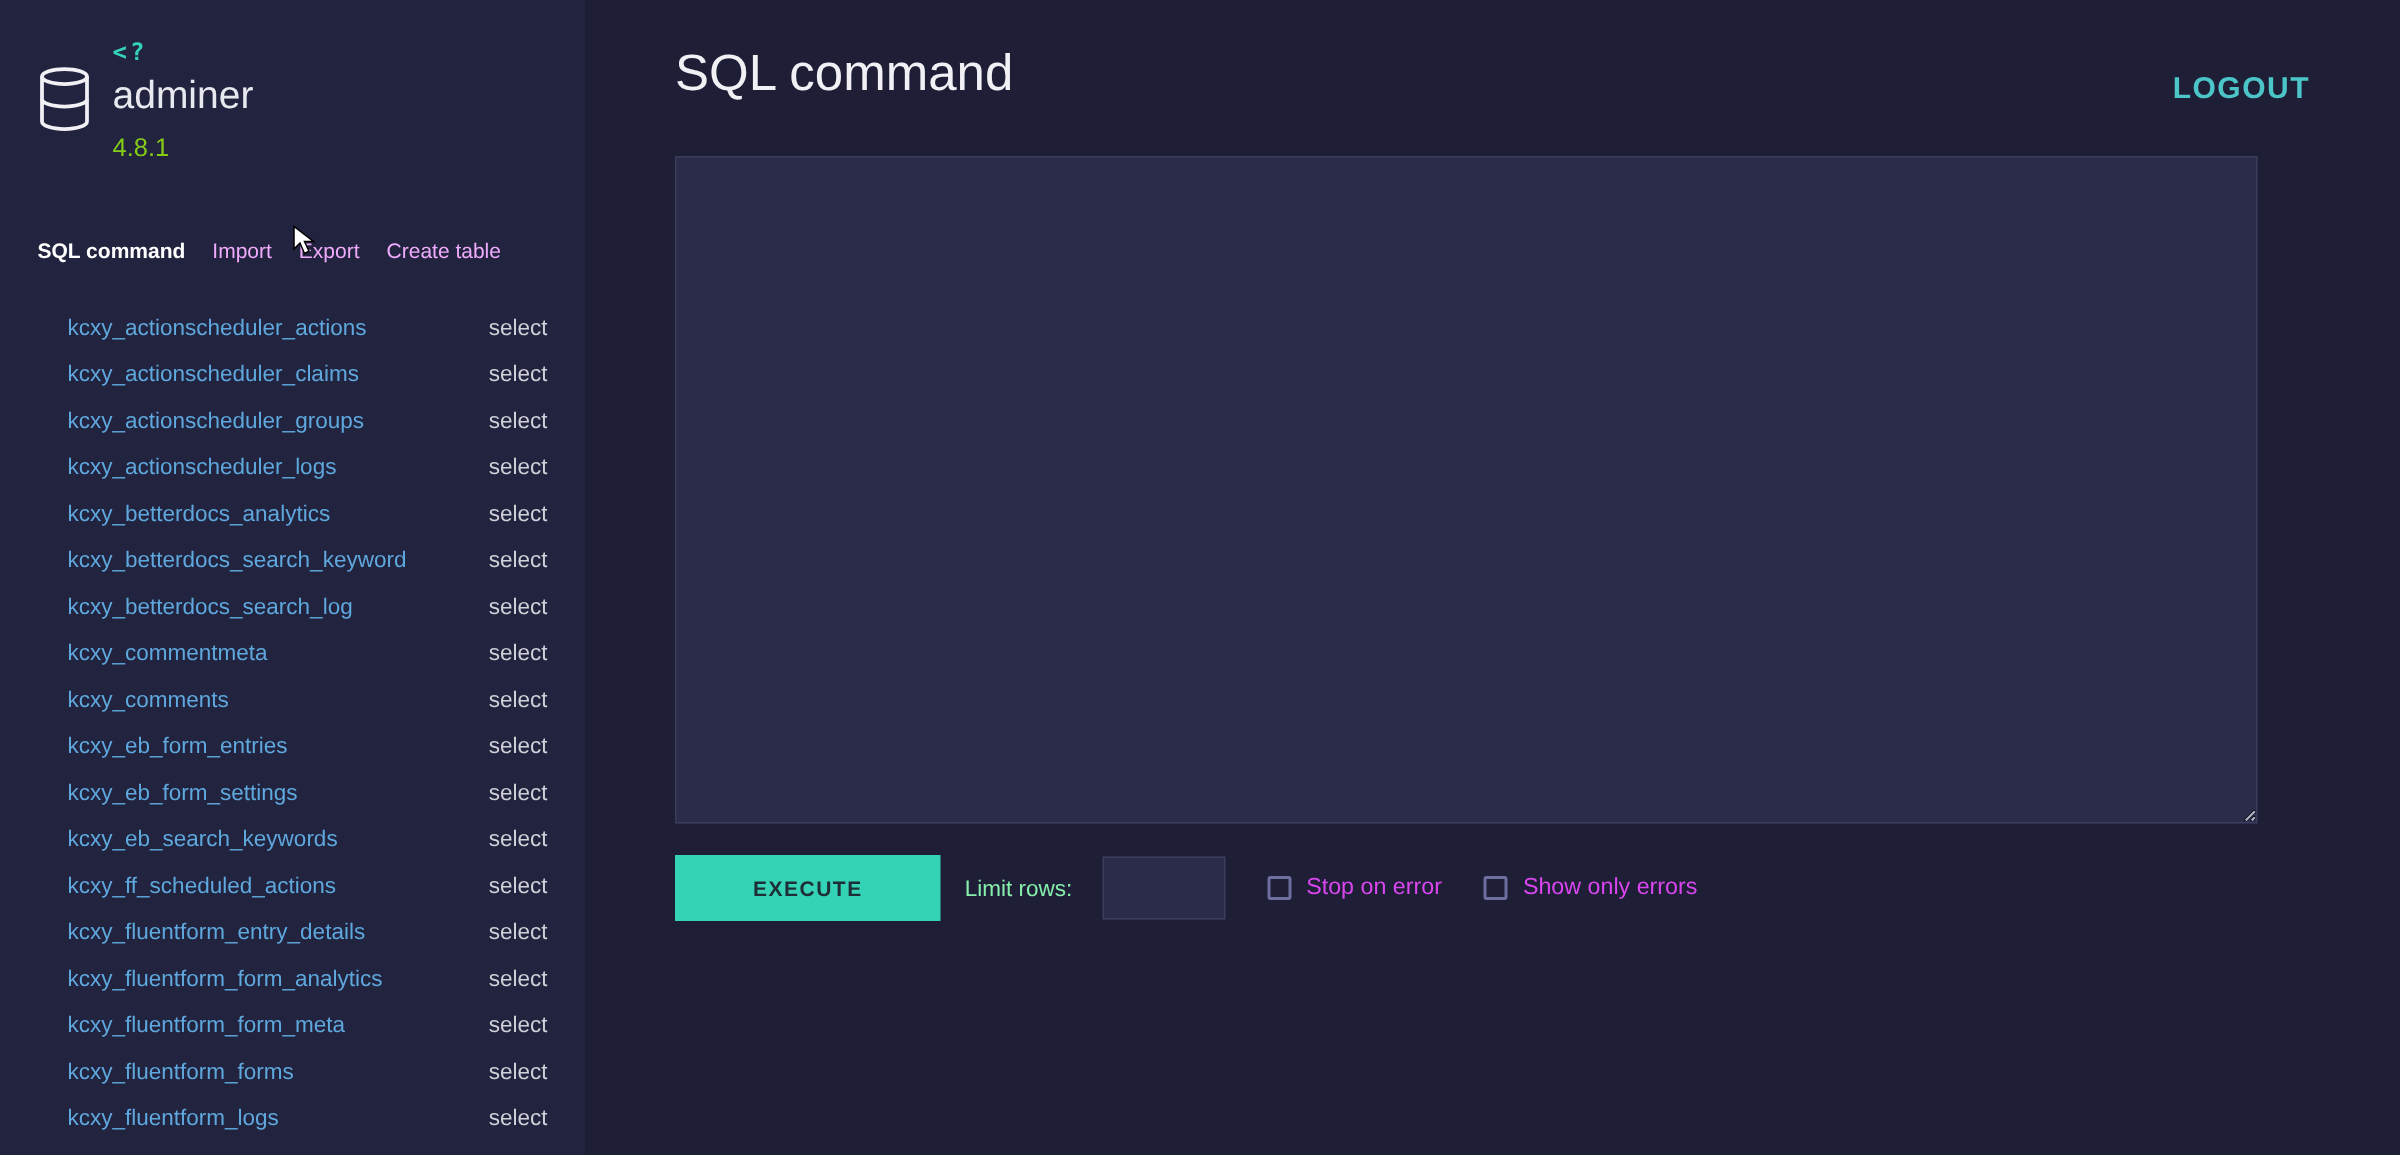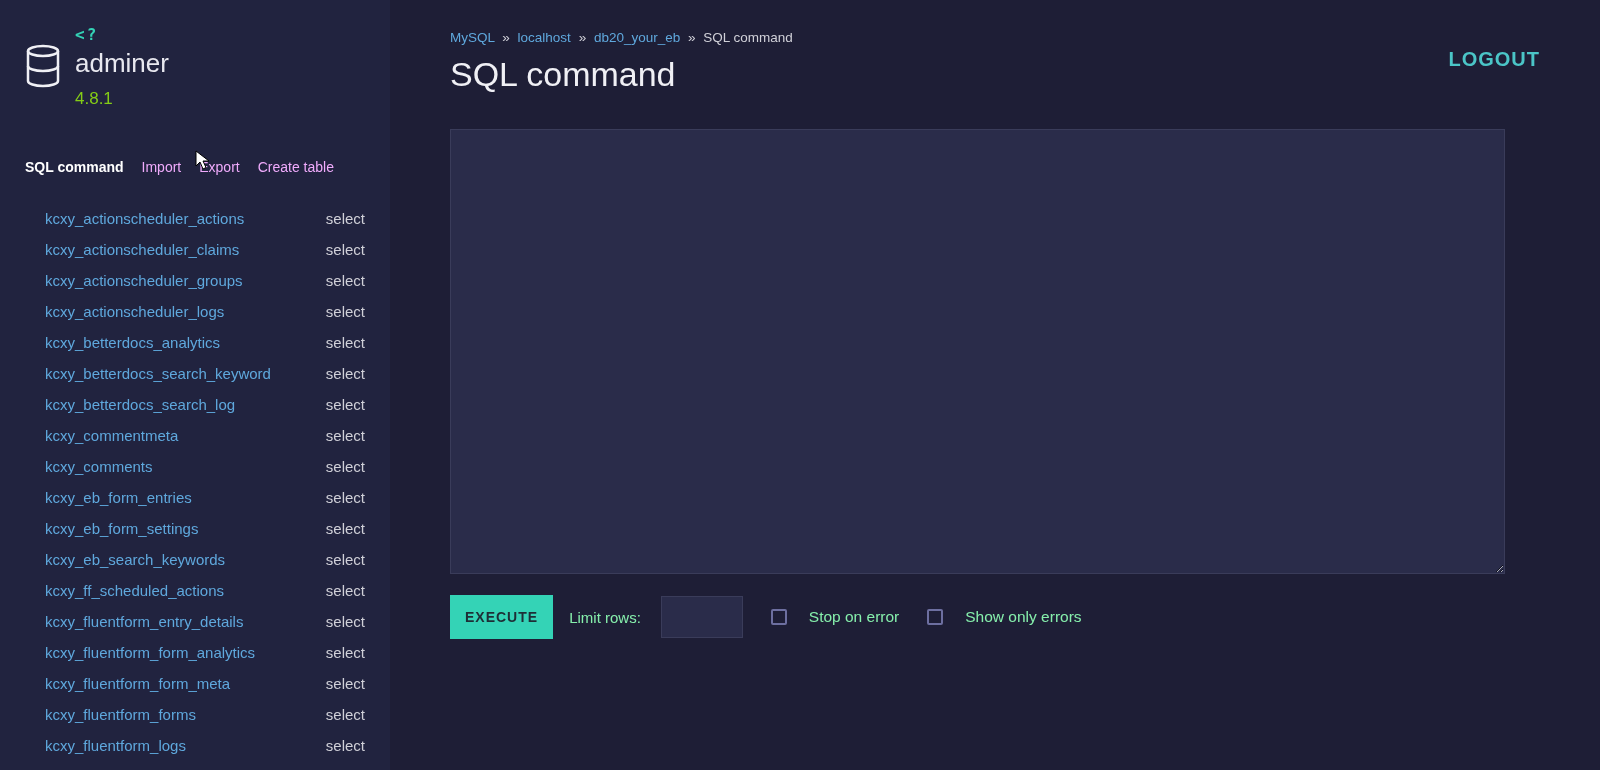--- a/index.html
+++ b/index.html
@@ -107,41 +107,41 @@
   .controls {
     display: flex;
     align-items: center;
     gap: 20px;
     margin-top: 18px;
   }
   .btn-execute {
     background: #34d3b6;
     color: #1e2e36;
     border: none;
-    padding: 14px 15px;
+    padding: 14px 52px;
     font-size: 14px;
     font-weight: 600;
     letter-spacing: 1px;
     cursor: pointer;
   }
   .limit-label { color: #86efac; font-size: 15px; margin-left: -4px; }
   .limit-input {
     width: 82px;
     height: 42px;
     background: #2a2c4a;
     border: 1px solid #3a3c5a;
     color: #e0e0e8;
     padding: 0 8px;
     outline: none;
   }
   .checkbox-wrap {
     display: flex;
     align-items: center;
-    gap: 22px;
-    color: #86efac;
+    gap: 10px;
+    color: #d946ef;
     font-size: 15.5px;
     margin-left: 8px;
   }
   .checkbox-box {
     width: 16px;
     height: 16px;
     border: 2px solid #6d6fa0;
     border-radius: 2px;
     background: transparent;
     cursor: pointer;
@@ -256,29 +256,20 @@
           <a href="#" class="tbl-select">select</a>
         </div>
         <div class="table-row">
           <a href="#" class="tbl-name">kcxy_fluentform_logs</a>
           <a href="#" class="tbl-select">select</a>
         </div>
       </div>
   </aside>
 
   <main class="main">
-    <div class="breadcrumb">
-      <a href="#">MySQL</a>
-      <span class="sep">»</span>
-      <a href="#">localhost</a>
-      <span class="sep">»</span>
-      <a href="#">db20_your_eb</a>
-      <span class="sep">»</span>
-      <span>SQL command</span>
-    </div>
 
     <h1 class="page-title">SQL command</h1>
 
     <a href="#" class="logout">LOGOUT</a>
 
     <textarea class="sql-box" style=""></textarea>
 
     <div class="controls">
       <button class="btn-execute">EXECUTE</button>
       <span class="limit-label">Limit rows:</span>

